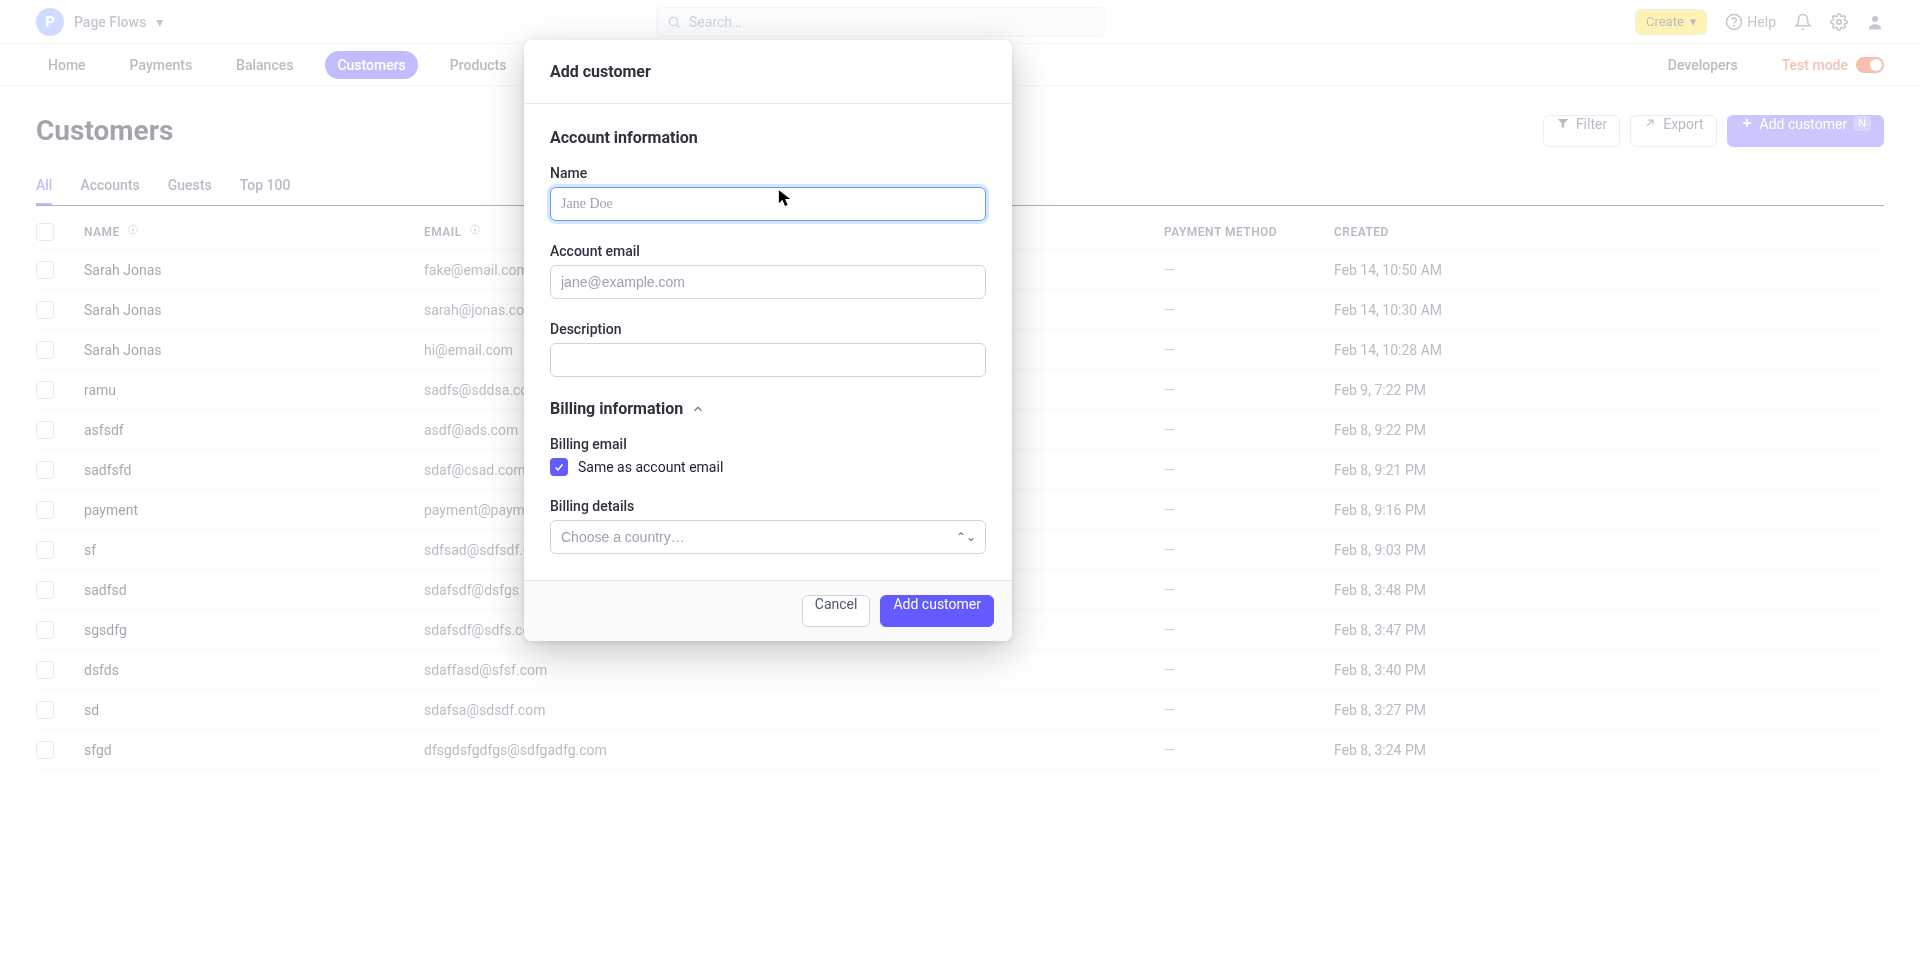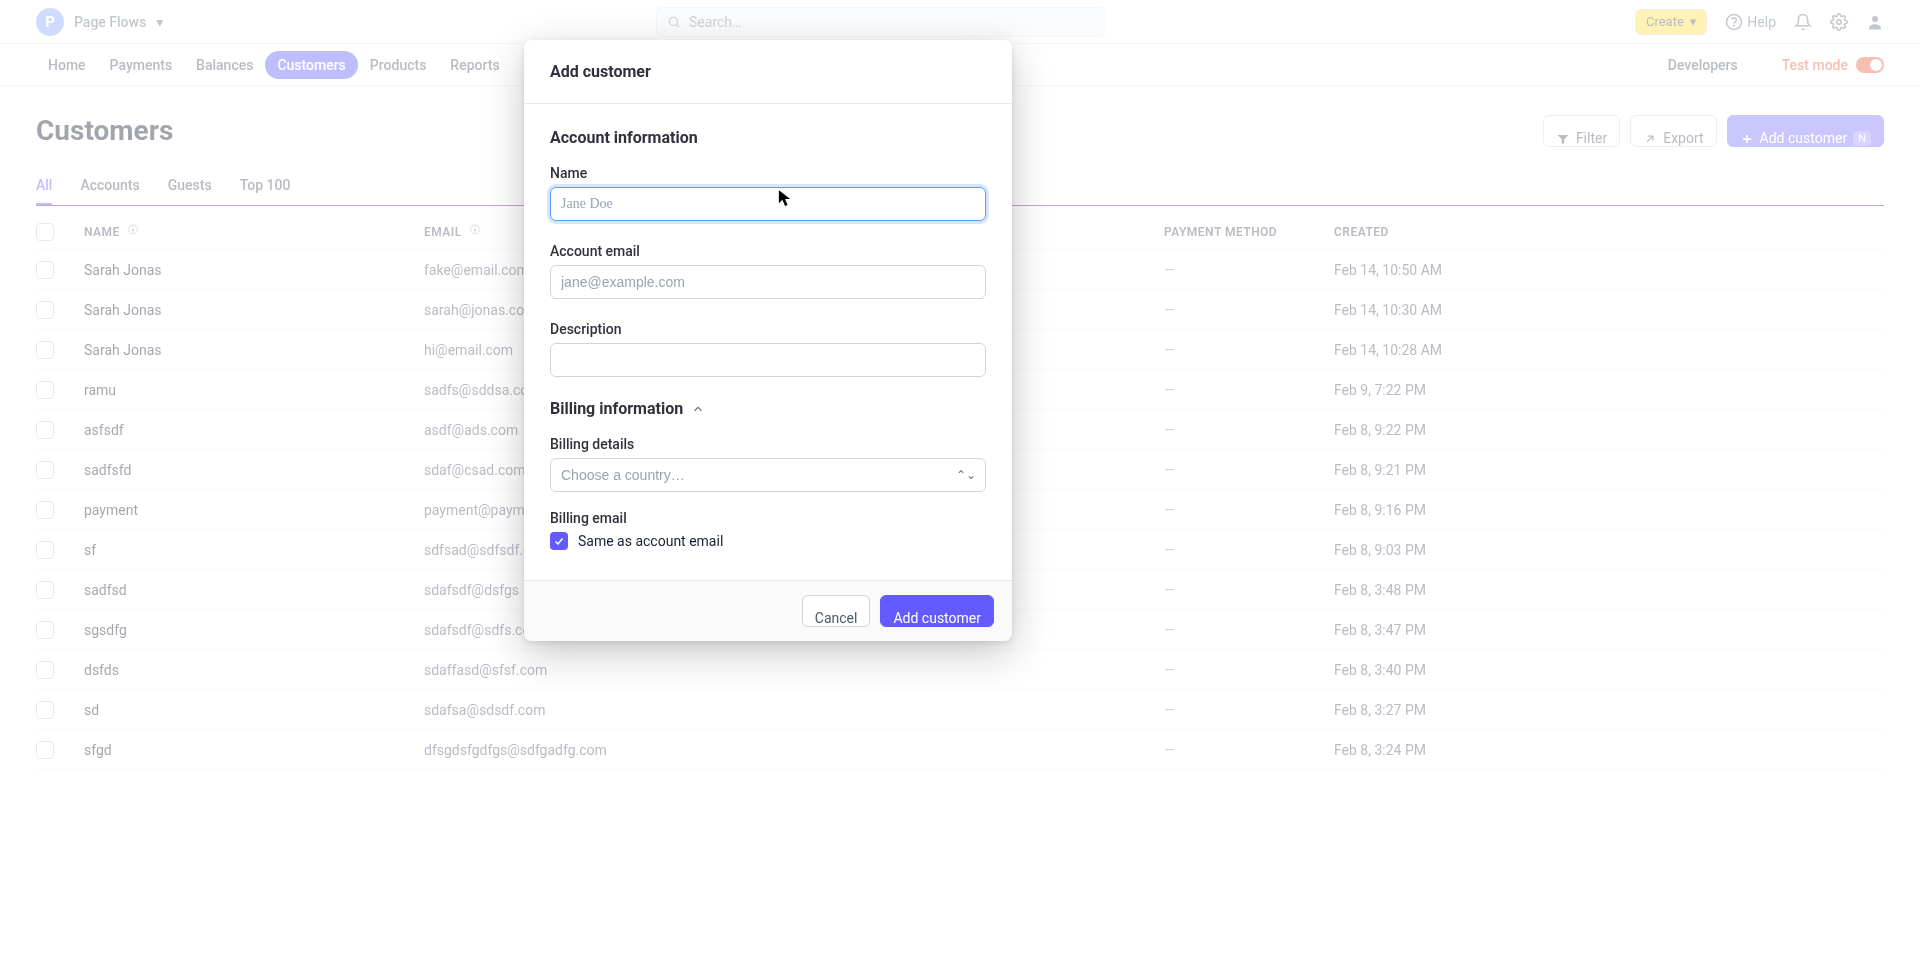--- a/index.html
+++ b/index.html
@@ -65,21 +65,21 @@
     .toggle::after {
       content:""; position:absolute; right:2px; top:2px; width:12px; height:12px;
       background:#fff; border-radius:50%;
     }
     
     .page { padding: 28px 36px 0; }
     .page-header { display:flex; align-items:center; }
     .page-title { font-size:28px; font-weight:700; color:#1a1f36; }
     .page-actions { margin-left:auto; display:flex; gap:10px; }
     .btn {
-      height:32px; border-radius:6px; padding:0 12px; display:flex; align-items:flex-end; gap:6px;
+      height:32px; border-radius:6px; padding:0 12px; display:flex; align-items:flex-start; gap:6px;
       font-size:14px; border:1px solid #d1d5db; background:#fff; color:#4f566b;
     }
     .btn.primary { background:#635bff; border-color:#635bff; color:#fff; }
     .btn.primary.soft { background:#7a73ff; border-color:#7a73ff; }
     .kbd {
       background:rgba(255,255,255,0.25); border-radius:4px; padding:1px 5px; font-size:11px;
     }
     .tabs { display:flex; gap:28px; margin-top:20px; border-bottom:1px solid #701a75; }
     .tab {
       padding:10px 0; color:#4f566b; font-weight:500; border-bottom:2px solid transparent;
@@ -188,21 +188,21 @@
     <div class="icon-btn">
       <svg viewBox="0 0 24 24" fill="currentColor">
           <circle cx="12" cy="8" r="4"></circle>
           <path d="M4 21c0-4 4-6 8-6s8 2 8 6v1H4z"></path>
         </svg>
     </div>
   </div>
 </div>
 
 <div class="navbar">
-  <div id="nav-items" style="display:flex; gap:0;">
+  <div id="nav-items" style="display:flex; gap:20px;">
       <div class="nav-link">Home</div>
       <div class="nav-link">Payments</div>
       <div class="nav-link">Balances</div>
       <div class="nav-link active">Customers</div>
       <div class="nav-link">Products</div>
       <div class="nav-link">Reports</div>
     </div>
   <div class="nav-spacer"></div>
   <div class="dev-link">Developers</div>
   <div class="testmode">
@@ -414,39 +414,39 @@
       <input class="input" style="">
     </div>
 
     <div class="section-title sp">
       <span>Billing information</span>
       <svg width="14" height="14" viewBox="0 0 24 24" fill="none" stroke="#6b7280" stroke-width="2">
           <polyline points="6 15 12 9 18 15"></polyline>
         </svg>
     </div>
 
-    <div class="field" style="margin-bottom:18px;">
-      <div class="field-label">Billing details</div>
-      <div class="select">
-        <input class="input" readonly="" placeholder="Choose a country…" style="">
-        <span class="caret">⌃⌄</span>
-      </div>
-    </div>
-
     <div class="field">
       <div class="field-label">Billing email</div>
       <div class="check-row" style="margin-top:6px;">
         <div class="chk">
           <svg viewBox="0 0 24 24" fill="none" stroke="currentColor" stroke-width="3">
               <polyline points="5 13 10 18 19 7"></polyline>
             </svg>
         </div>
         <span>Same as account email</span>
       </div>
     </div>
+
+    <div class="field" style="margin-bottom:18px;">
+      <div class="field-label">Billing details</div>
+      <div class="select">
+        <input class="input" readonly="" placeholder="Choose a country…" style="">
+        <span class="caret">⌃⌄</span>
+      </div>
+    </div>
   </div>
   <div class="modal-footer">
     <div class="btn ghost">
         <span>Cancel</span>
       </div>
     <div class="btn primary">
         <span>Add customer</span>
       </div>
   </div>
 </div>

